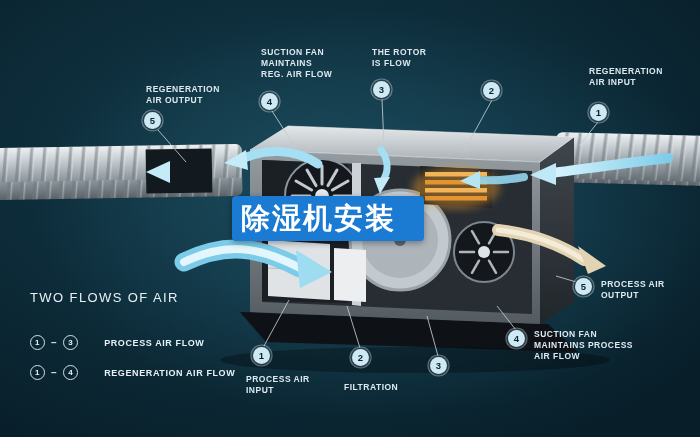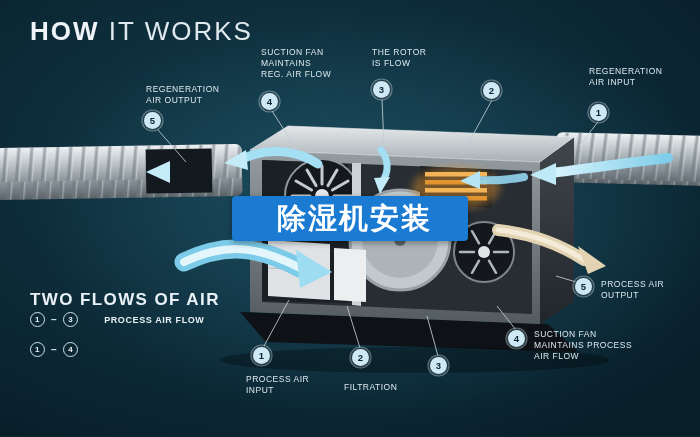--- a/index.html
+++ b/index.html
@@ -9,44 +9,44 @@
     background: radial-gradient(ellipse 520px 320px at 42% 38%, #16404f 0%, #0e2e3c 48%, #081f2a 100%);
     font-family:"Liberation Sans", sans-serif;
   }
   svg.scene { position:absolute; left:0; top:0; width:700px; height:437px; }
 
   .title { position:absolute; left:30px; top:16px; color:#eef4f7; font-size:26px; letter-spacing:2px; white-space:nowrap; }
   .title .bold { font-weight:700; }
   .title .light { font-weight:400; color:#dfe9ee; }
 
   .label {
-    position:absolute; color:#dde9ef; font-size:8.5px; font-weight:400;
+    position:absolute; color:#dde9ef; font-size:8.5px; font-weight:700;
     letter-spacing:.5px; line-height:1.32; white-space:pre-line;
   }
   .badge {
     position:absolute; width:17px; height:17px; border-radius:50%;
     background:#cfe9f4; color:#0a2430; font-size:9.5px; font-weight:700;
     display:flex; align-items:center; justify-content:center;
     box-shadow:0 0 0 1.5px rgba(9,30,41,.65), 0 0 0 2.6px rgba(230,245,250,.38);
   }
 
   .legend { position:absolute; left:30px; top:290px; color:#e8f1f5; }
-  .legend-heading { font-size:17px; font-weight:700; letter-spacing:1.4px; margin-bottom:2px; }
+  .legend-heading { font-size:13px; font-weight:400; letter-spacing:1.4px; margin-bottom:30px; }
   .legend-row { display:flex; align-items:center; gap:6px; margin-bottom:15px; font-size:9px; font-weight:700; letter-spacing:.6px; }
   .legend-badge {
     width:15px; height:15px; border-radius:50%; border:1.3px solid #cfe3ea;
     display:flex; align-items:center; justify-content:center; font-size:8px; color:#eaf3f7; flex:0 0 auto;
   }
   .legend-dash { color:#cfe3ea; font-size:10px; }
   .legend-text { margin-left:20px; }
 
   .banner {
-    position:absolute; left:232px; top:196px; width:236px; height:45px;
+    position:absolute; left:232px; top:196px; width:192px; height:45px;
     background:#1b7ad1; border-radius:4px;
-    display:flex; align-items:center; justify-content:center;
+    display:flex; align-items:center; justify-content:flex-start;
     box-shadow:0 2px 6px rgba(0,0,0,.35);
     padding-left:9px;
   }
   .banner-text { color:#ffffff; font-size:29px; font-weight:700; letter-spacing:2px; }
 </style>
 </head>
 <body>
 
 <div class="stage">
 
@@ -199,24 +199,20 @@
       <path d="M 492,100 L 463,153"></path>
       <path d="M 598,122 L 579,146"></path>
       <path d="M 583,284 L 556,276"></path>
       <path d="M 516,330 L 497,306"></path>
       <path d="M 438,356 L 427,316"></path>
       <path d="M 360,348 L 347,306"></path>
       <path d="M 264,346 L 289,300"></path>
     </g>
   </svg>
 
-  <div class="title">
-    <span class="bold">HOW</span>
-    <span class="light">IT WORKS</span>
-  </div>
 
   <div class="label" style="left:146px; top:84px;">REGENERATION
 AIR OUTPUT</div>
   <div class="badge" style="left:144px; top:112px;">5</div>
 
   <div class="label" style="left:261px; top:47px;">SUCTION FAN
 MAINTAINS
 REG. AIR FLOW</div>
   <div class="badge" style="left:261px; top:93px;">4</div>
 
@@ -253,20 +249,21 @@
     <div class="legend-row">
       <span class="legend-badge">1</span>
       <span class="legend-dash">–</span>
       <span class="legend-badge">3</span>
       <span class="legend-text">PROCESS AIR FLOW</span>
     </div>
     <div class="legend-row">
       <span class="legend-badge">1</span>
       <span class="legend-dash">–</span>
       <span class="legend-badge">4</span>
+      <span class="legend-text">REGENERATION AIR FLOW</span>
     </div>
   </div>
 
   <div class="banner">
     <span class="banner-text">除湿机安装</span>
   </div>
 
 </div>
 
 </body></html>

